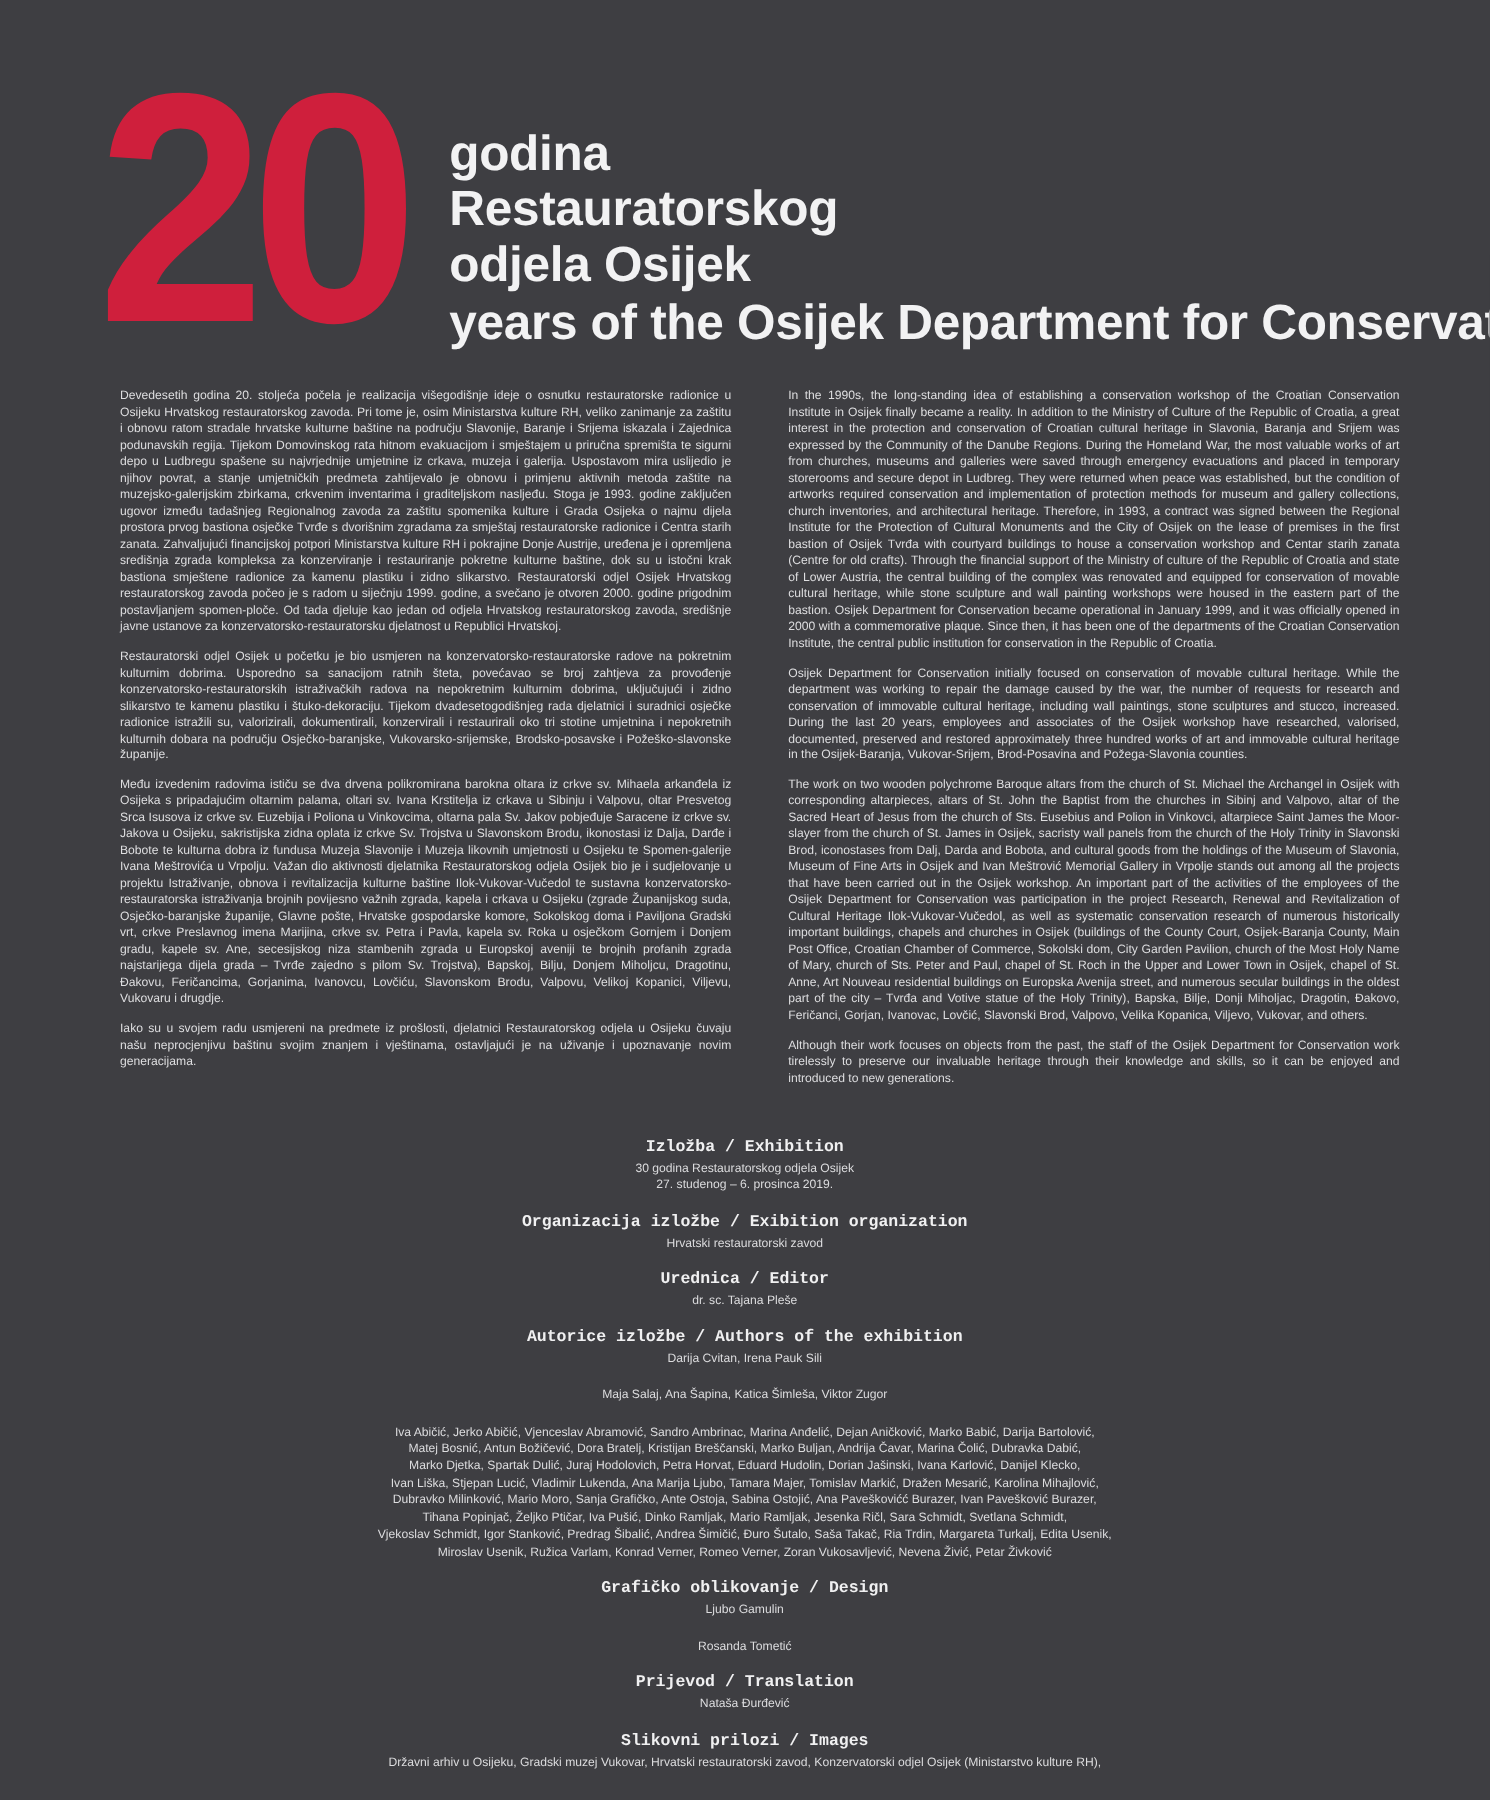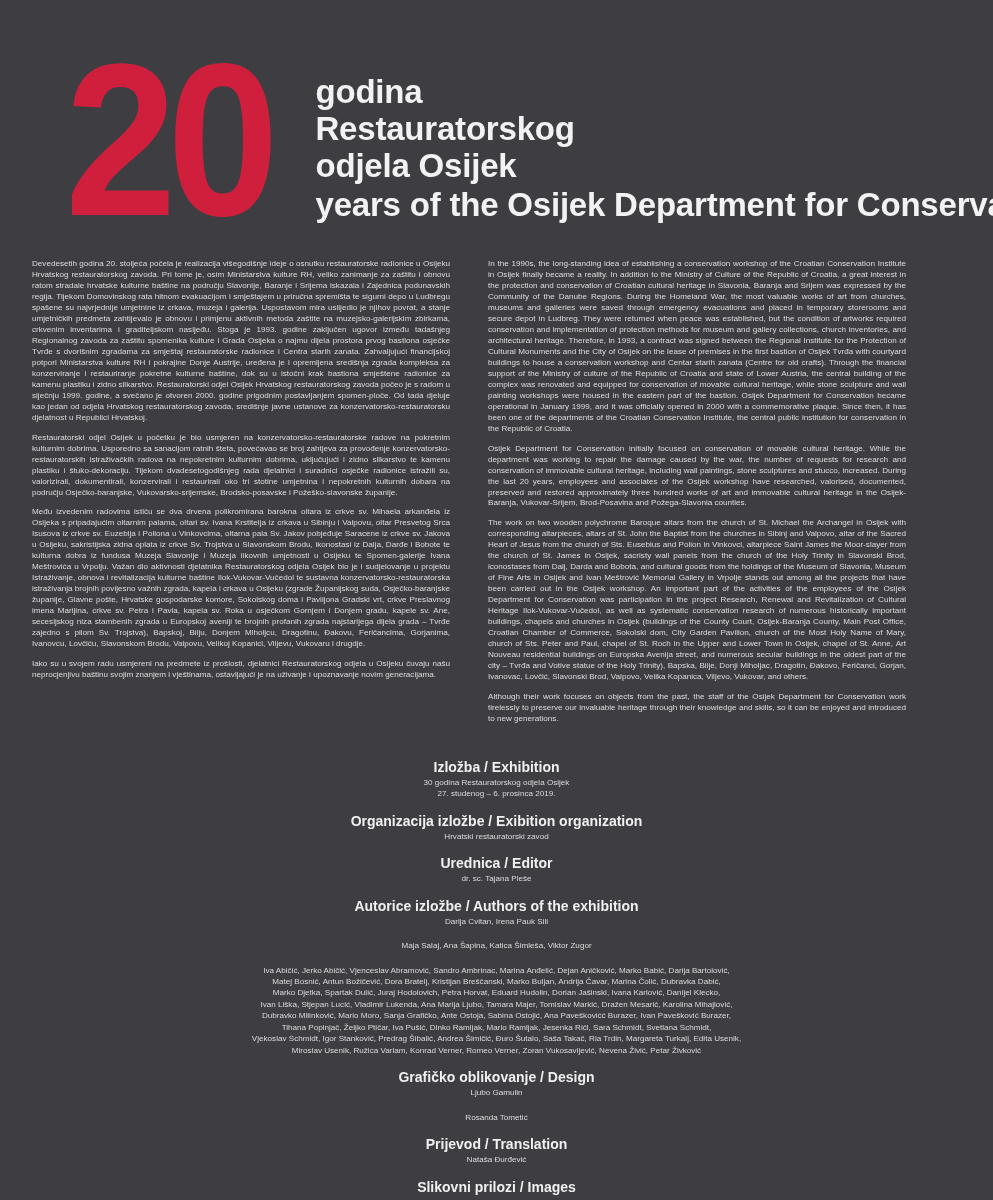--- a/index.html
+++ b/index.html
@@ -20,23 +20,22 @@
     width: 993px;
     min-height: 1200px;
     background: #3e3e42;
     padding: 0;
     position: relative;
   }
 
   
   .header {
     display: flex;
-    align-items: center;
+    align-items: flex-end;
     padding: 38px 60px 0 60px;
-    gap: 16px;
   }
   .bignum {
     font-family: "Liberation Sans", sans-serif;
     font-weight: bold;
     font-size: 218px;
     line-height: 0.86;
     color: #cf1f3c;
     letter-spacing: -10px;
     margin-left: 5px;
     margin-top: 8px;
@@ -57,44 +56,45 @@
     white-space: nowrap;
   }
   .title-line.en {
     margin-top: 2px;
   }
 
   
   .columns {
     display: flex;
     gap: 38px;
-    padding: 26px 60px 0 32px;
+    padding: 26px 60px 0 80px;
   }
   .col {
     width: 418px;
     font-size: 8.1px;
     line-height: 1.355;
     text-align: justify;
     color: #dedee0;
   }
   .col p { margin: 0 0 9px 0; }
   .col p:last-child { margin-bottom: 0; }
 
   
   .credits {
     margin-top: 34px;
     padding: 0 80px 40px 80px;
     text-align: center;
   }
   .credit-block { margin-bottom: 13px; }
   .credit-head {
-    font-size: 14px;
+    font-size: 11px;
     font-weight: bold;
     color: #f0f0f1;
     margin-bottom: 2px;
+    font-family: Liberation Mono, monospace;
   }
   .credit-body {
     font-size: 8.1px;
     line-height: 1.42;
     color: #dcdcde;
   }
   .credit-body div { margin: 0; }
   .credit-block.wide .credit-body { padding: 0 40px; }
   .credit-block.widest .credit-body { padding: 0 12px; }
 </style>

